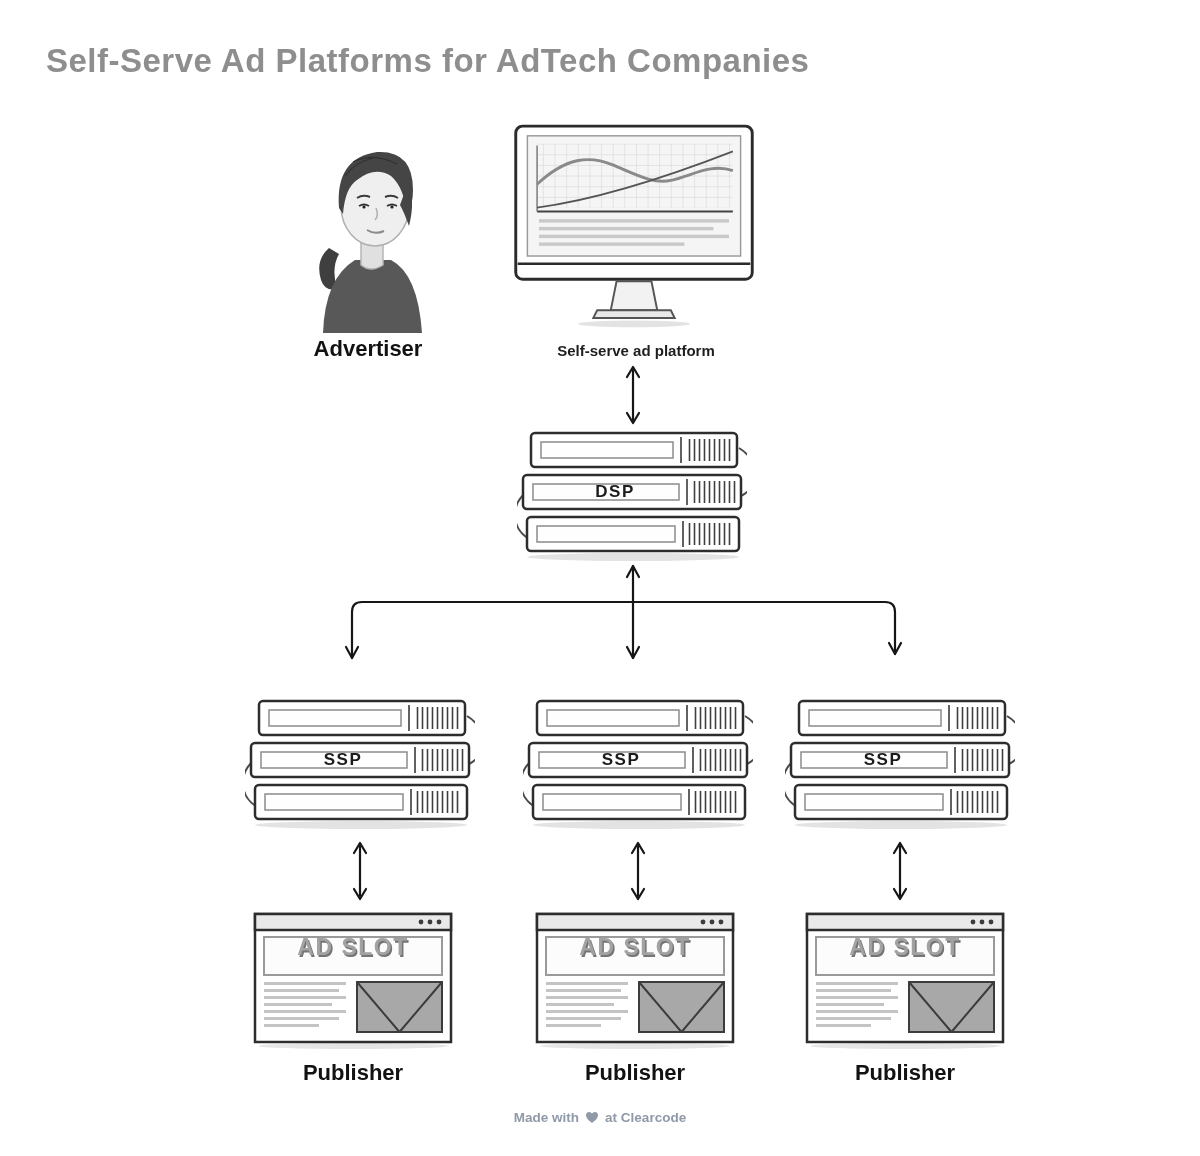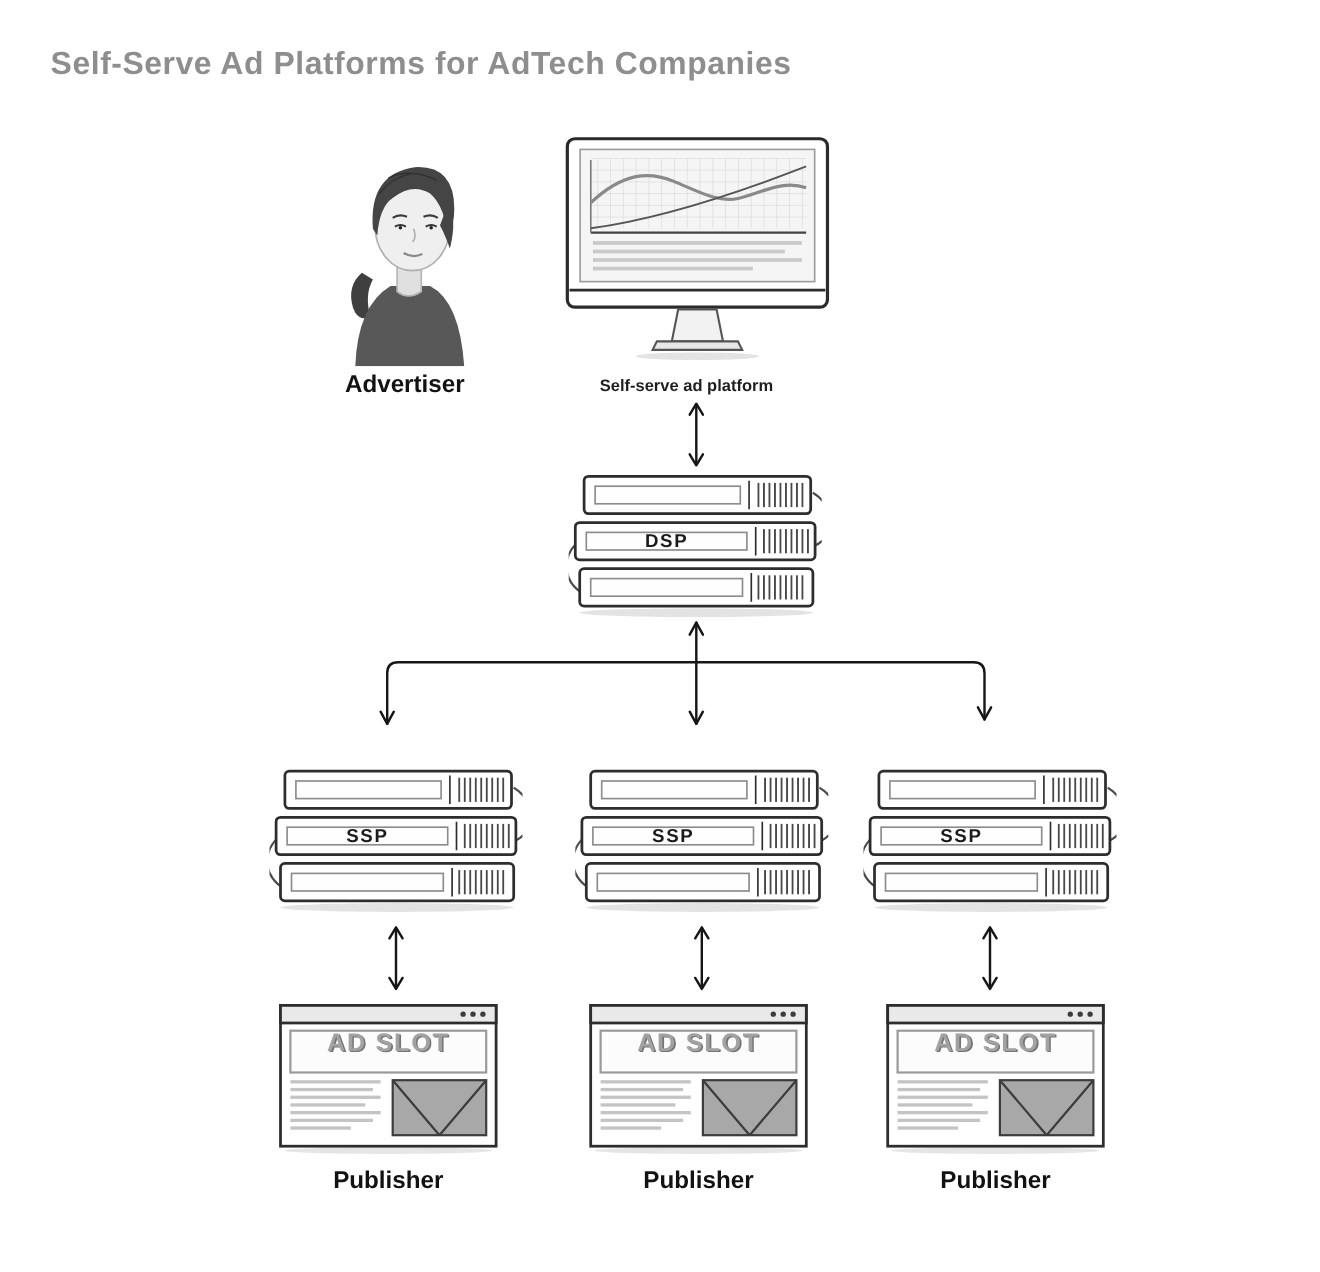--- a/index.html
+++ b/index.html
@@ -3,36 +3,36 @@
 <meta charset="utf-8">
 <style>
   * { margin:0; padding:0; box-sizing:border-box; }
   html,body { background:#fff; }
   body { font-family:"Liberation Sans", sans-serif; }
   .canvas { position:relative; width:1200px; height:1156px; background:#ffffff; overflow:hidden; }
   .abs { position:absolute; }
 
   .title {
     position:absolute; left:46px; top:42px; width:1120px;
-    font-size:29px; font-weight:800; letter-spacing:0.5px;
+    font-size:33px; font-weight:800; letter-spacing:0.5px;
     color:#8e8e8e;
   }
 
   .name-label {
     position:absolute; width:200px; text-align:center;
     font-size:22px; font-weight:bold; color:#121212;
   }
   .sub-label {
     position:absolute; width:220px; text-align:center;
     font-size:15px; font-weight:bold; color:#1e1e1e;
   }
 
   .stack { position:absolute; width:230px; height:132px; }
   .stack-label {
-    position:absolute; left:16px; top:52px; width:146px; height:20px;
+    position:absolute; left:16px; top:52px; width:164px; height:20px;
     line-height:20px; text-align:center;
     font-size:17px; font-weight:bold; letter-spacing:1.5px; color:#1b1b1b;
   }
 
   .browser { position:absolute; width:200px; height:138px; }
   .adslot-label {
     position:absolute; left:11px; top:25px; width:178px; height:20px;
     display:flex; align-items:center; justify-content:center;
     font-size:23px; font-weight:800; letter-spacing:1.5px;
     color:#a2a2a2; text-shadow:1.5px 1.5px 0 #757575;
@@ -140,21 +140,21 @@
       <path d="M30,88 C90,80 160,58 232,30" fill="none" stroke="#555" stroke-width="1.8"></path>
       <rect x="32" y="100" width="196" height="3.5" fill="#c9c9c9"></rect>
       <rect x="32" y="108" width="180" height="3.5" fill="#c9c9c9"></rect>
       <rect x="32" y="116" width="196" height="3.5" fill="#c9c9c9"></rect>
       <rect x="32" y="124" width="150" height="3.5" fill="#c9c9c9"></rect>
       <path d="M10,146 L250,146" stroke="#2b2b2b" stroke-width="2.5"></path>
       <path d="M112,164 L148,164 L154,194 L106,194 Z" fill="#f2f2f2" stroke="#555" stroke-width="2"></path>
       <path d="M92,194 L168,194 L172,202 L88,202 Z" fill="#e8e8e8" stroke="#555" stroke-width="2"></path>
     </svg>
   </div>
-  <div class="sub-label" style="left:514px; top:342px;">Self-serve ad platform</div>
+  <div class="sub-label" style="left:526px; top:342px;">Self-serve ad platform</div>
 
   <div class="v-arrow" style="left:623px; top:364px;">
     <svg viewBox="0 0 20 62" width="20" height="62">
         <use href="#v-arrow"></use>
       </svg>
   </div>
 
   <div class="stack" style="left:517px; top:430px;">
     <svg viewBox="0 0 230 132" width="230" height="132">
         <use href="#server-stack"></use>
@@ -224,14 +224,21 @@
     <svg viewBox="0 0 200 138" width="200" height="138">
         <use href="#browser-window"></use>
       </svg>
     <div class="adslot-label">AD SLOT</div>
   </div>
 
   <div class="name-label" style="left:253px; top:1060px;">Publisher</div>
   <div class="name-label" style="left:535px; top:1060px;">Publisher</div>
   <div class="name-label" style="left:805px; top:1060px;">Publisher</div>
 
+  <div class="footer">
+    <span>Made with</span>
+    <svg width="14" height="13" viewBox="0 0 14 13">
+      <path d="M7,12 C7,12 1,8 1,4.2 C1,2 2.6,1 4.1,1 C5.4,1 6.4,1.7 7,2.8 C7.6,1.7 8.6,1 9.9,1 C11.4,1 13,2 13,4.2 C13,8 7,12 7,12 Z" fill="#8f99a8"></path>
+    </svg>
+    <span>at Clearcode</span>
+  </div>
 
 </div>
 
 </body></html>

